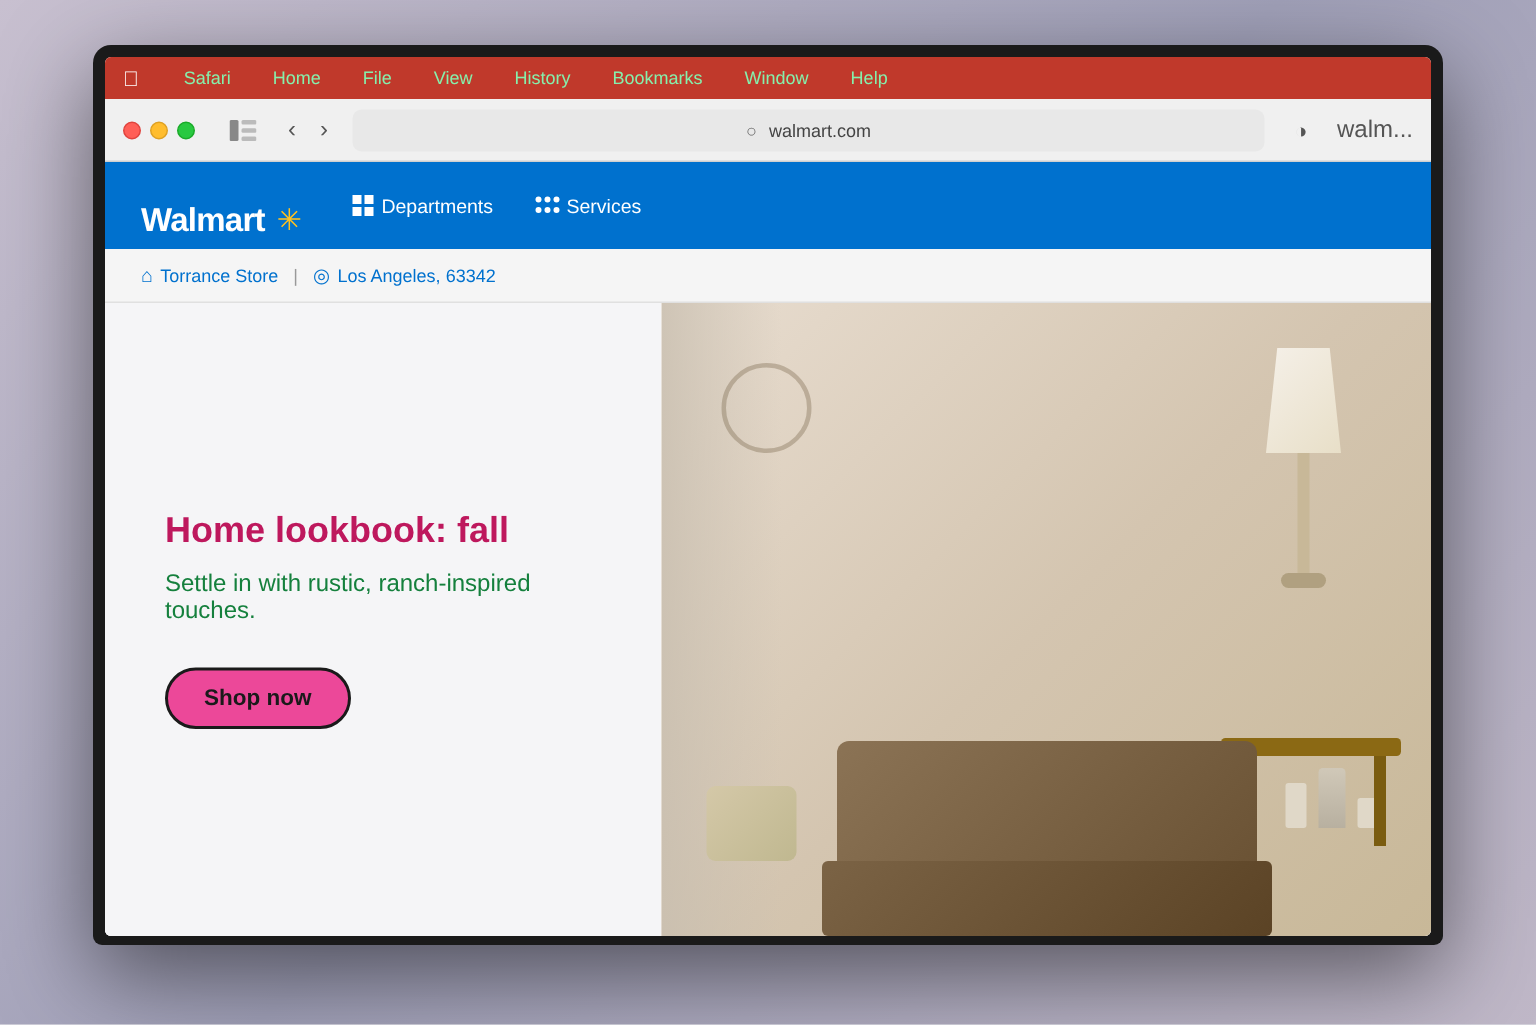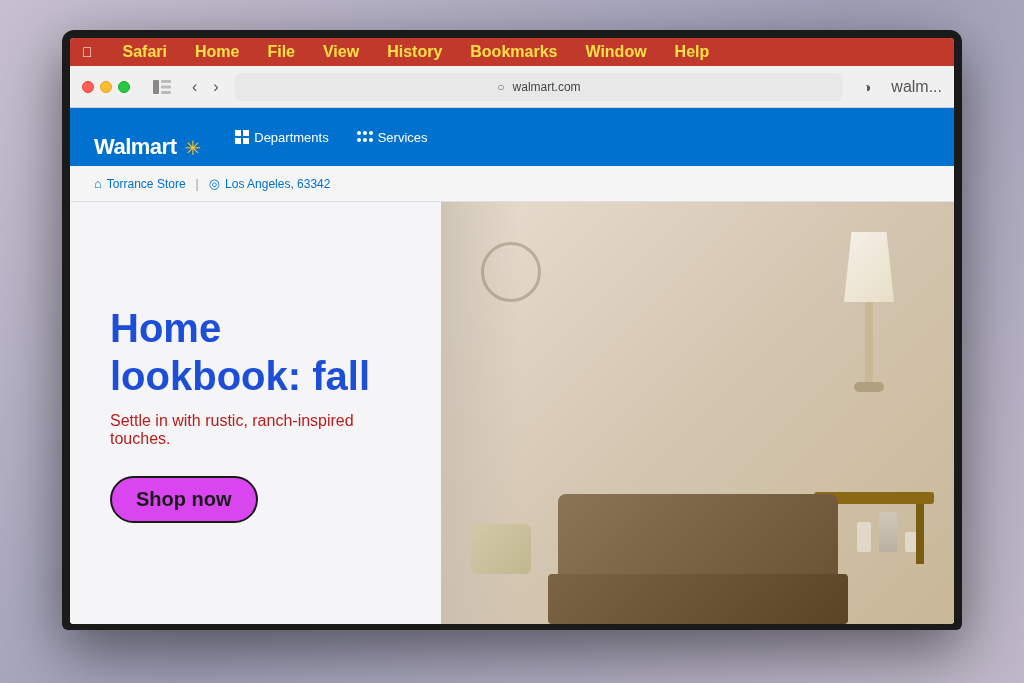--- a/index.html
+++ b/index.html
@@ -58,23 +58,23 @@
       gap: 16px;
     }
 
     .apple-icon {
       color: white;
       font-size: 14px;
       margin-right: 8px;
     }
 
     .menu-item {
-      color: #fde047;
-      font-size: 16px;
-      font-weight: 700;
+      color: #86efac;
+      font-size: 12px;
+      font-weight: 400;
       padding: 2px 6px;
       cursor: pointer;
     }
 
     
     .safari-toolbar {
       background: #f0f0f0;
       height: 42px;
       display: flex;
       align-items: center;
@@ -157,21 +157,21 @@
       height: 58px;
       display: flex;
       align-items: center;
       padding: 0 24px;
       gap: 20px;
       flex-shrink: 0;
     }
 
     .walmart-logo {
       display: flex;
-      align-items: flex-end;
+      align-items: flex-start;
       gap: 8px;
       margin-top: 20px;
     }
 
     .walmart-wordmark {
       color: white;
       font-size: 22px;
       font-weight: 700;
       letter-spacing: -0.5px;
     }
@@ -269,42 +269,42 @@
     .content-left {
       width: 42%;
       padding: 50px 40px;
       display: flex;
       flex-direction: column;
       justify-content: center;
       background: #f5f5f7;
     }
 
     .lookbook-title {
-      font-size: 40px;
+      font-size: 24px;
       font-weight: 800;
-      color: #1d4ed8;
+      color: #be185d;
       line-height: 1.2;
       margin-bottom: 12px;
     }
 
     .lookbook-subtitle {
       font-size: 16px;
-      color: #b91c1c;
+      color: #15803d;
       margin-bottom: 28px;
     }
 
     .shop-now-btn {
       display: inline-block;
       border: 2px solid #1a1a1a;
       border-radius: 24px;
       padding: 10px 24px;
-      font-size: 20px;
+      font-size: 15px;
       font-weight: 600;
       color: #1a1a1a;
-      background: #d946ef;
+      background: #ec4899;
       cursor: pointer;
       width: fit-content;
     }
 
     .content-right {
       width: 58%;
       background: linear-gradient(135deg, #e8ddd0 0%, #d4c5b0 50%, #c8b898 100%);
       position: relative;
       overflow: hidden;
       display: flex;

